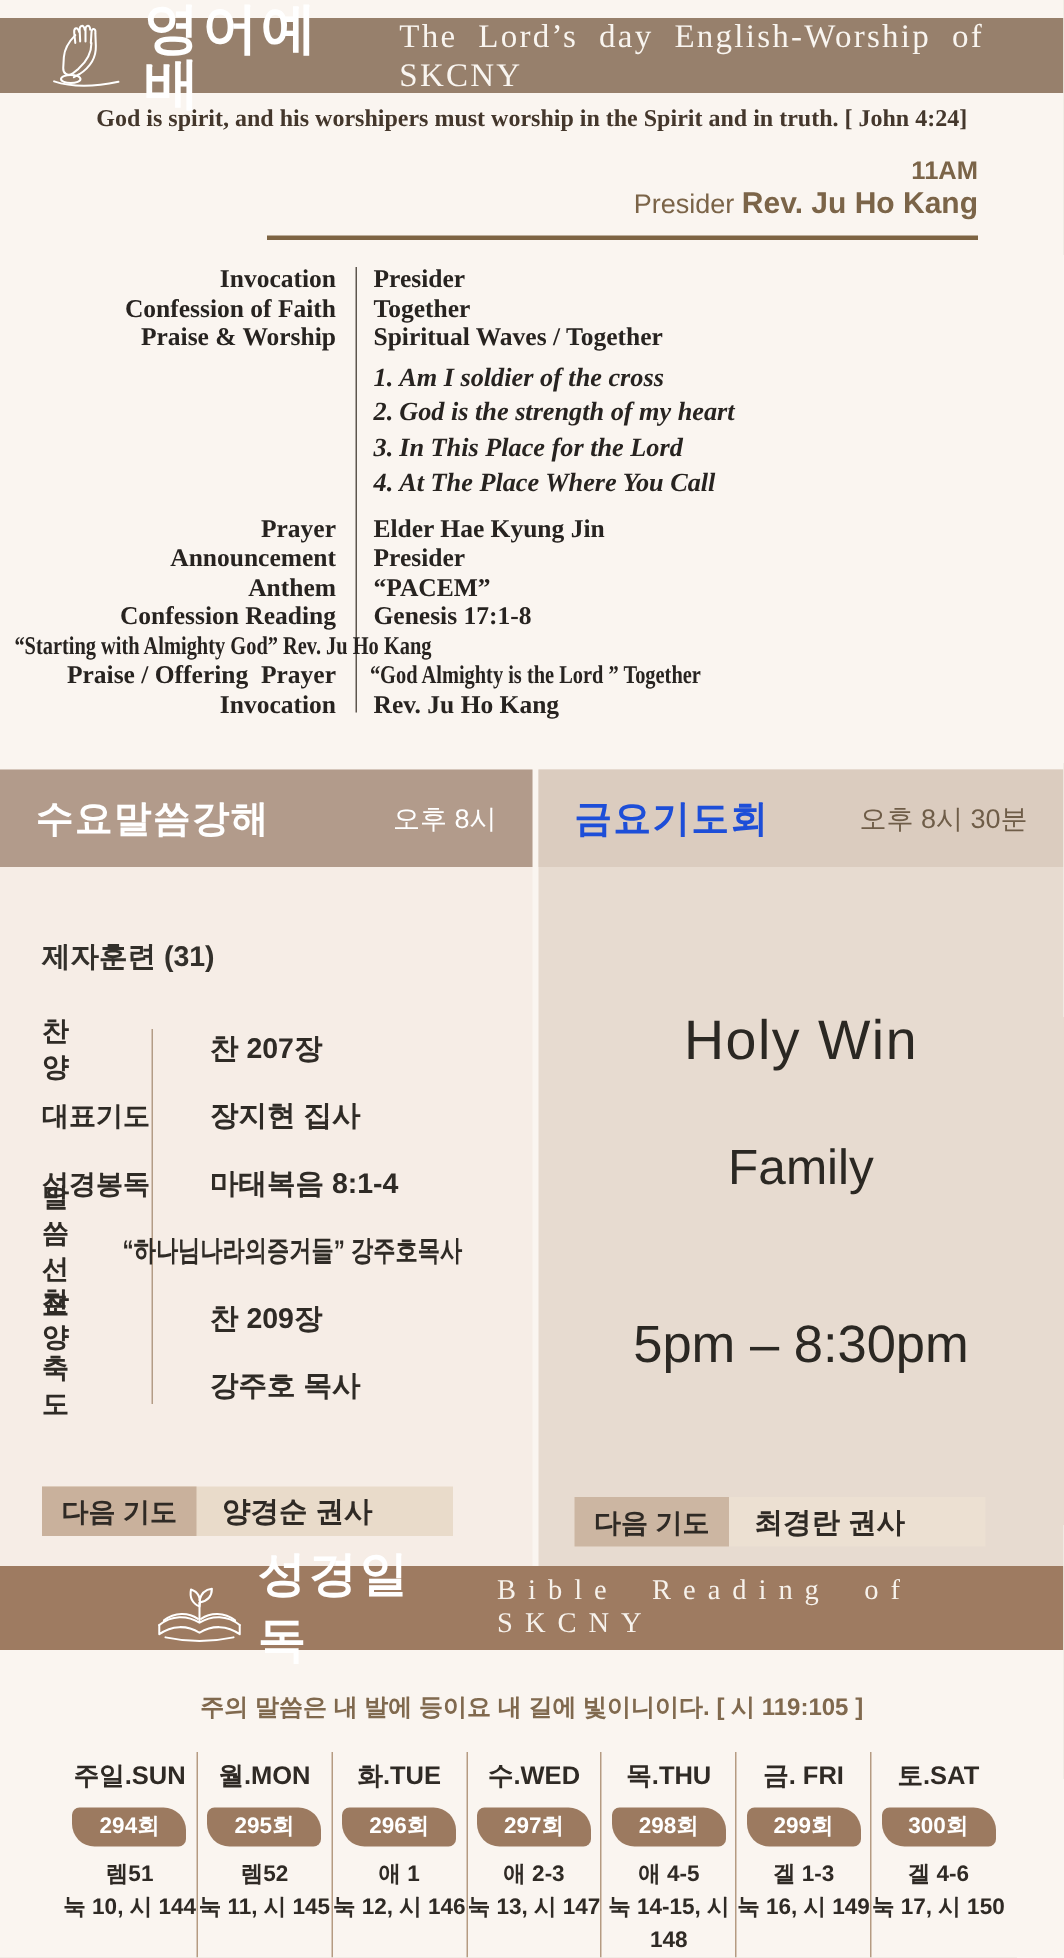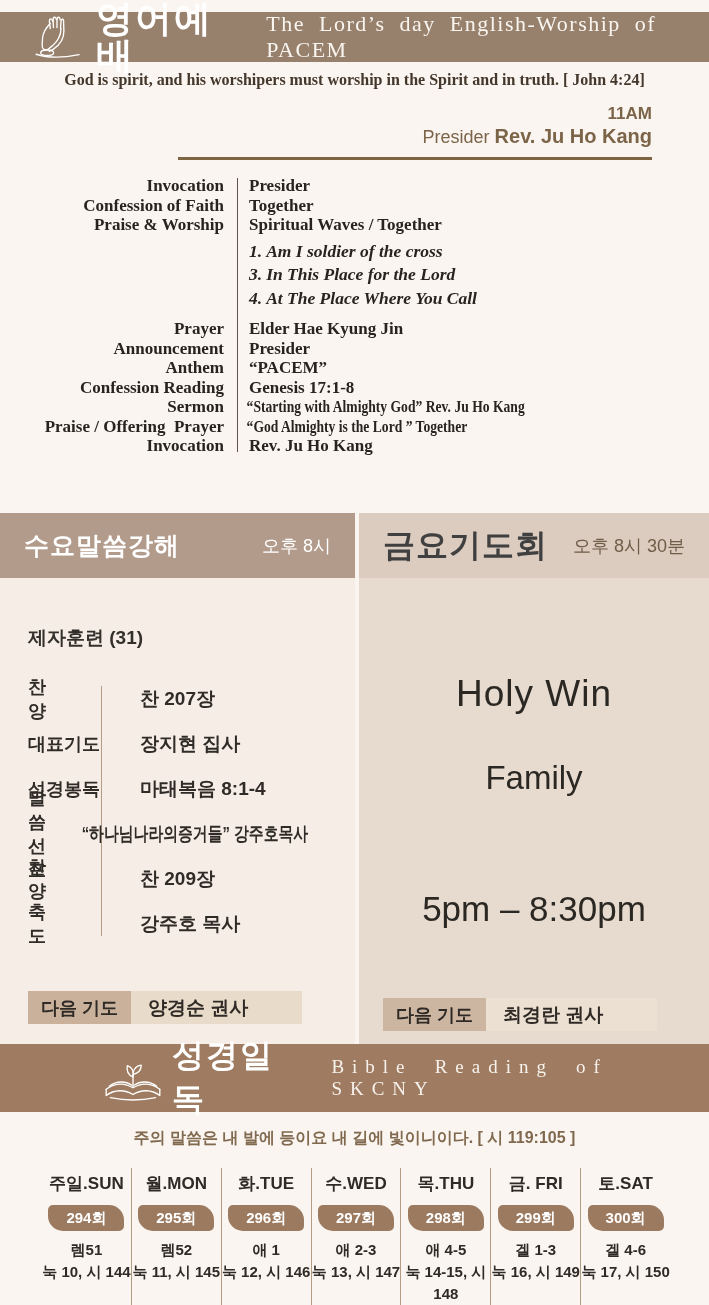--- a/index.html
+++ b/index.html
@@ -38,21 +38,21 @@
 
   
   .wed{position:absolute;left:0;top:513px;width:355px;height:531px;background:#f6ede6;}
   .fri{position:absolute;left:359px;top:513px;width:350px;height:531px;background:#e7dbd0;}
   .colbar{position:absolute;left:0;top:0;width:100%;height:65px;display:flex;
           align-items:center;justify-content:space-between;box-sizing:border-box;padding:0 24px;}
   .wed .colbar{background:#b29b8b;}
   .fri .colbar{background:#dbccbf;}
   .wed .bar-title{color:#fff;font-size:25px;font-weight:800;letter-spacing:1px;}
   .wed .bar-time{color:#fff;font-size:18px;}
-  .fri .bar-title{color:#404040;font-size:32px;font-weight:800;letter-spacing:1px;}
+  .fri .bar-title{color:#1d4ed8;font-size:25px;font-weight:800;letter-spacing:1px;}
   .fri .bar-time{color:#6f5d48;font-size:18px;}
 
   .wed-series{position:absolute;left:28px;top:112px;font-size:19px;font-weight:600;color:#33302b;}
   .wed-rows{position:absolute;left:0;top:163px;width:100%;}
   .wed-rows::before{content:"";position:absolute;left:101px;top:10px;bottom:10px;width:1px;background:#b39c86;}
   .wrow{display:flex;align-items:center;height:45px;color:#2f2b26;gap:24px;}
   .wlabel{width:101px;box-sizing:border-box;padding-left:28px;font-size:18px;font-weight:600;white-space:pre-wrap;}
   .wvalue{padding-left:15px;font-size:19px;font-weight:600;}
   .wrow.condensed-k .wvalue{font-weight:800;transform:scaleX(0.78);transform-origin:left center;white-space:nowrap;}
 
@@ -62,24 +62,24 @@
   .next-badge{height:100%;display:flex;align-items:center;padding:0 13px;
               font-size:18px;font-weight:800;color:#2f2a25;}
   .wed .next-badge{background:#c9b19c;}
   .fri .next-badge{background:#ccb6a2;}
   .next-name{margin-left:17px;font-size:19px;font-weight:600;color:#2f2a25;}
 
   .fri-event{position:absolute;left:0;width:100%;text-align:center;color:#2b2823;}
   .ev1{top:160px;font-size:37px;letter-spacing:1px;}
   .ev2{top:246px;font-size:33px;}
   .ev3{top:291px;font-size:33px;}
-  .ev4{top:376px;font-size:35px;}
-
-  
-  .biblebar{position:absolute;left:0;top:1044px;width:709px;height:68px;background:#9e7b61;
+  .ev4{top:364px;font-size:35px;}
+
+  
+  .biblebar{position:absolute;left:0;top:1044px;width:709px;height:56px;background:#9e7b61;
             display:flex;align-items:center;}
   .book-icon{width:66px;height:52px;margin-left:100px;flex:0 0 auto;}
   .bible-kr{color:#ffffff;font-size:32px;font-weight:800;letter-spacing:2px;margin-left:6px;}
   .bible-en{color:#f7f2ec;font-family:"Liberation Serif","DejaVu Serif",serif;font-size:19px;
             letter-spacing:0.42em;word-spacing:0.5em;margin-left:32px;}
   .verse-bottom{position:absolute;left:0;top:1128px;width:709px;text-align:center;
                 font-size:16px;font-weight:600;color:#80694e;}
 
   .btable{position:absolute;left:42px;top:1168px;width:628px;display:flex;}
   .bcol{flex:1;text-align:center;padding-bottom:6px;}
@@ -101,21 +101,21 @@
         <path d="M25.5 5.5 C25 2 22 2.5 22.3 6 L22.6 13"></path>
         <path d="M29 5.5 C29 2.2 26 2.2 26 5.8 L26 13"></path>
         <path d="M32.3 7.5 C32.8 4.5 29.8 4 29.8 7.5 L29.4 14"></path>
         <path d="M19.5 9 C15.5 13 12.6 18 12.2 23 L11.8 30 C11.6 33.5 14.6 35.4 17.6 33.6 L21.5 30.5 C26.5 26 29.8 20 29.8 14"></path>
         <path d="M32.3 8 L32.6 16 C32.8 23.5 28.3 29.8 22.3 33.8 L18.6 35.8"></path>
         <ellipse cx="16.6" cy="37" rx="6.2" ry="2.6"></ellipse>
         <path d="M6 38.5 C18 42.5 34 41.5 47 38.8"></path>
       </g>
     </svg>
     <div class="kr-title">영어예배</div>
-    <div class="en-title">The Lord’s day English-Worship of PACEM</div>
+    <div class="en-title">The Lord’s day English-Worship of SKCNY</div>
   </header>
 
   <div class="verse-top">God is spirit, and his worshipers must worship in the Spirit and in truth. [ John 4:24]</div>
   <div class="service-meta">
     <div class="svc-time">11AM</div>
     <div class="svc-presider"><span>Presider </span><span class="name">Rev. Ju Ho Kang</span></div>
   </div>
   <div class="rule"></div>
 
   <section class="order">
@@ -133,20 +133,23 @@
           <div class="olabel">Praise &amp; Worship</div>
           <div class="ovalue">Spiritual Waves / Together</div>
         </div>
       </div>
     <div class="songs">
 
     <div class="songrow">
           <span class="num">1.</span><span>Am I soldier of the cross</span>
         </div>
         <div class="songrow">
+          <span class="num">2.</span><span>God is the strength of my heart</span>
+        </div>
+        <div class="songrow">
           <span class="num">3.</span><span>In This Place for the Lord</span>
         </div>
         <div class="songrow">
           <span class="num">4.</span><span>At The Place Where You Call</span>
         </div>
       </div>
     <div>
 
     <div class="orow">
           <div class="olabel">Prayer</div>
@@ -158,21 +161,20 @@
         </div>
         <div class="orow">
           <div class="olabel">Anthem</div>
           <div class="ovalue">“PACEM”</div>
         </div>
         <div class="orow">
           <div class="olabel">Confession Reading</div>
           <div class="ovalue">Genesis 17:1-8</div>
         </div>
         <div class="orow condensed">
-          <div class="olabel">Sermon</div>
           <div class="ovalue">“Starting with Almighty God” Rev. Ju Ho Kang</div>
         </div>
         <div class="orow condensed">
           <div class="olabel">Praise / Offering  Prayer</div>
           <div class="ovalue">“God Almighty is the Lord ”  Together</div>
         </div>
         <div class="orow">
           <div class="olabel">Invocation</div>
           <div class="ovalue">Rev. Ju Ho Kang</div>
         </div>

